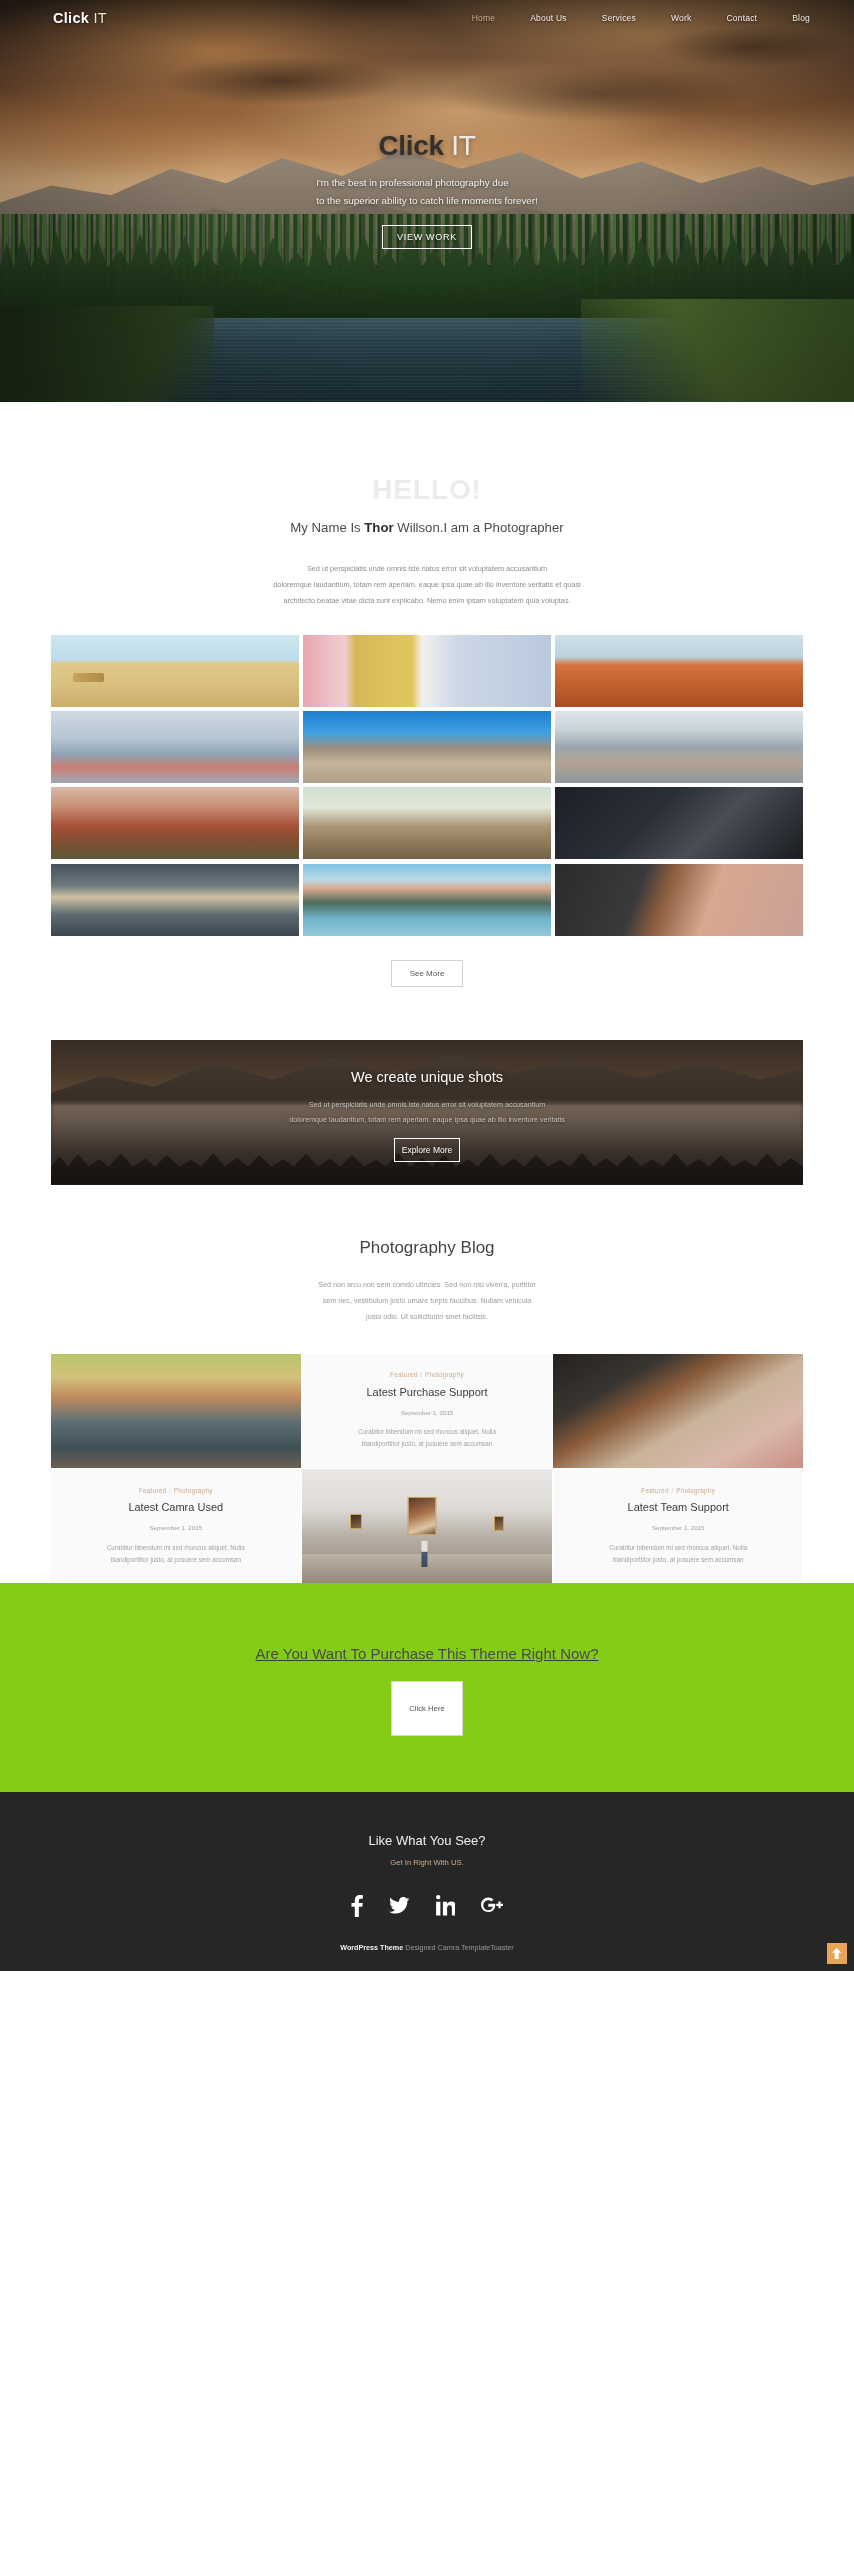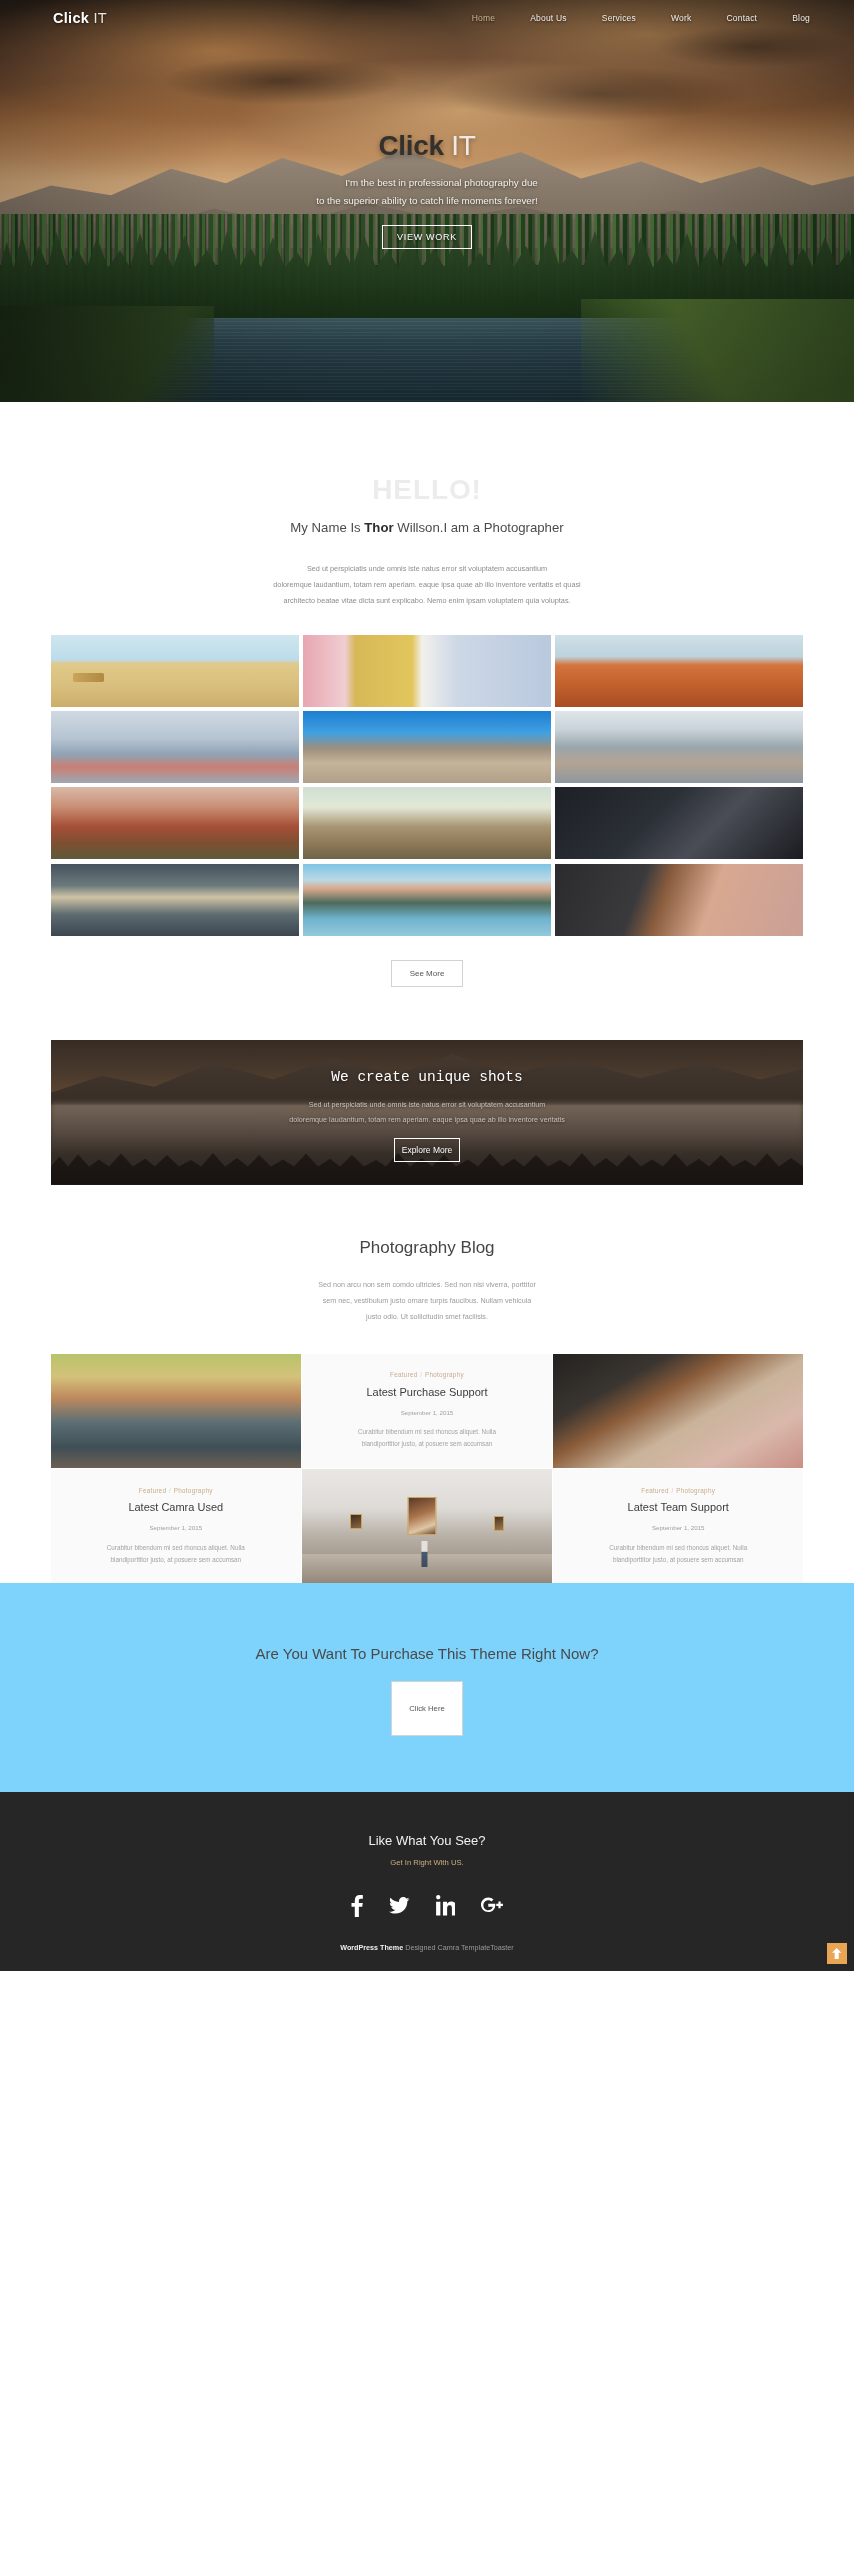--- a/index.html
+++ b/index.html
@@ -124,21 +124,21 @@
     display:flex; flex-direction:column; align-items:center; z-index:10;
   }
   .hero-title {
     margin-top:130px; font-size:28px; letter-spacing:-0.3px;
     text-shadow:0 1.7px 5.1px rgba(0,0,0,.35);
   }
   .hero-title b { color:#33302d; font-weight:bold; }
   .hero-title span { color:#efeae3; font-weight:300; }
   .hero-sub {
     margin-top:12px; color:#f3f0eb; font-size:9.8px; line-height:18px;
-    text-align:right; text-shadow:0 0.9px 3.4px rgba(0,0,0,.6);
+    text-align:left; text-shadow:0 0.9px 3.4px rgba(0,0,0,.6);
   }
   .btn-outline-light {
     margin-top:14.5px; display:inline-block; padding:6px 14.5px;
     border:1.7px solid #ffffff; color:#ffffff; background:transparent;
     font-size:9px; letter-spacing:0.7px; cursor:pointer;
     text-shadow:0 0.9px 2.6px rgba(0,0,0,.5);
   }
 
   
   .about { padding:72px 0 0; text-align:center; background:#fff; }
@@ -213,21 +213,21 @@
       531px 12%,543px 50%,555px 26%,566px 50%,578px 18%,590px 50%,601px 30%,612px 50%,
       624px 14%,636px 50%,648px 28%,658px 50%,670px 18%,682px 50%,694px 32%,704px 50%,
       716px 14%,728px 50%,740px 26%,752px 50%,752px 100%);
   }
   .px-overlay { position:absolute; inset:0; background:rgba(28,22,18,.42); }
   .px-inner {
     position:absolute; inset:0; z-index:5;
     display:flex; flex-direction:column; align-items:center; justify-content:flex-start;
     padding-top:29px;
   }
-  .px-title { color:#ffffff; font-size:14.5px; font-weight:300; text-shadow:0 0.9px 3.4px rgba(0,0,0,.5);font-family:Liberation Mono, monospace; }
+  .px-title { color:#ffffff; font-size:14.5px; font-weight:300; text-shadow:0 0.9px 3.4px rgba(0,0,0,.5); }
   .px-p {
     margin-top:12px; width:547px; text-align:center;
     font-size:7.2px; line-height:15.4px; color:#c8c2bb; text-shadow:0 0.9px 2.6px rgba(0,0,0,.5);
   }
   .btn-px {
     margin-top:10.3px; padding:6px 7px; border:1.7px solid #ffffff;
     background:transparent; color:#ffffff; font-size:8.5px; cursor:pointer;
     text-shadow:0 0.9px 2.6px rgba(0,0,0,.5);
   }
 
@@ -261,21 +261,21 @@
     background:linear-gradient(160deg,#3d2c1e,#8a6743); }
   .fr-r { right:19%; top:41%; width:10.3px; height:14.5px;
     background:linear-gradient(160deg,#4a3322,#9c7a52); }
   .person { position:absolute; left:49%; bottom:14%; width:5.1px; height:26px;
     transform:translateX(-50%);
     background:linear-gradient(180deg,#e5e2dd 0%,#e5e2dd 40%,#4a5a72 42%,#3c4a5e 100%); }
   .floor { position:absolute; left:0; bottom:0; width:100%; height:26%;
     background:linear-gradient(180deg,#bdb3a7,#938879); }
 
   
-  .cta { text-align:center; padding:62px 0 56px; background:#7dd3fc; }
+  .cta { text-align:center; padding:62px 0 56px; background:#84cc16;text-decoration:underline; }
   .cta-title { font-size:15px; color:#4a4a4a; font-weight:300; }
   .btn-cta {
     margin-top:19px; display:inline-block; padding:22px 17px;
     border:0.9px solid #d4d4d4; background:#fff; color:#555; font-size:7.7px; cursor:pointer;
   }
 
   
   footer { background:#262626; padding:41px 0 19px; text-align:center; }
   .f-title { color:#f1f1f1; font-size:13px; font-weight:300; }
   .f-sub { margin-top:9.4px; color:#cdae83; font-size:7.7px; }

